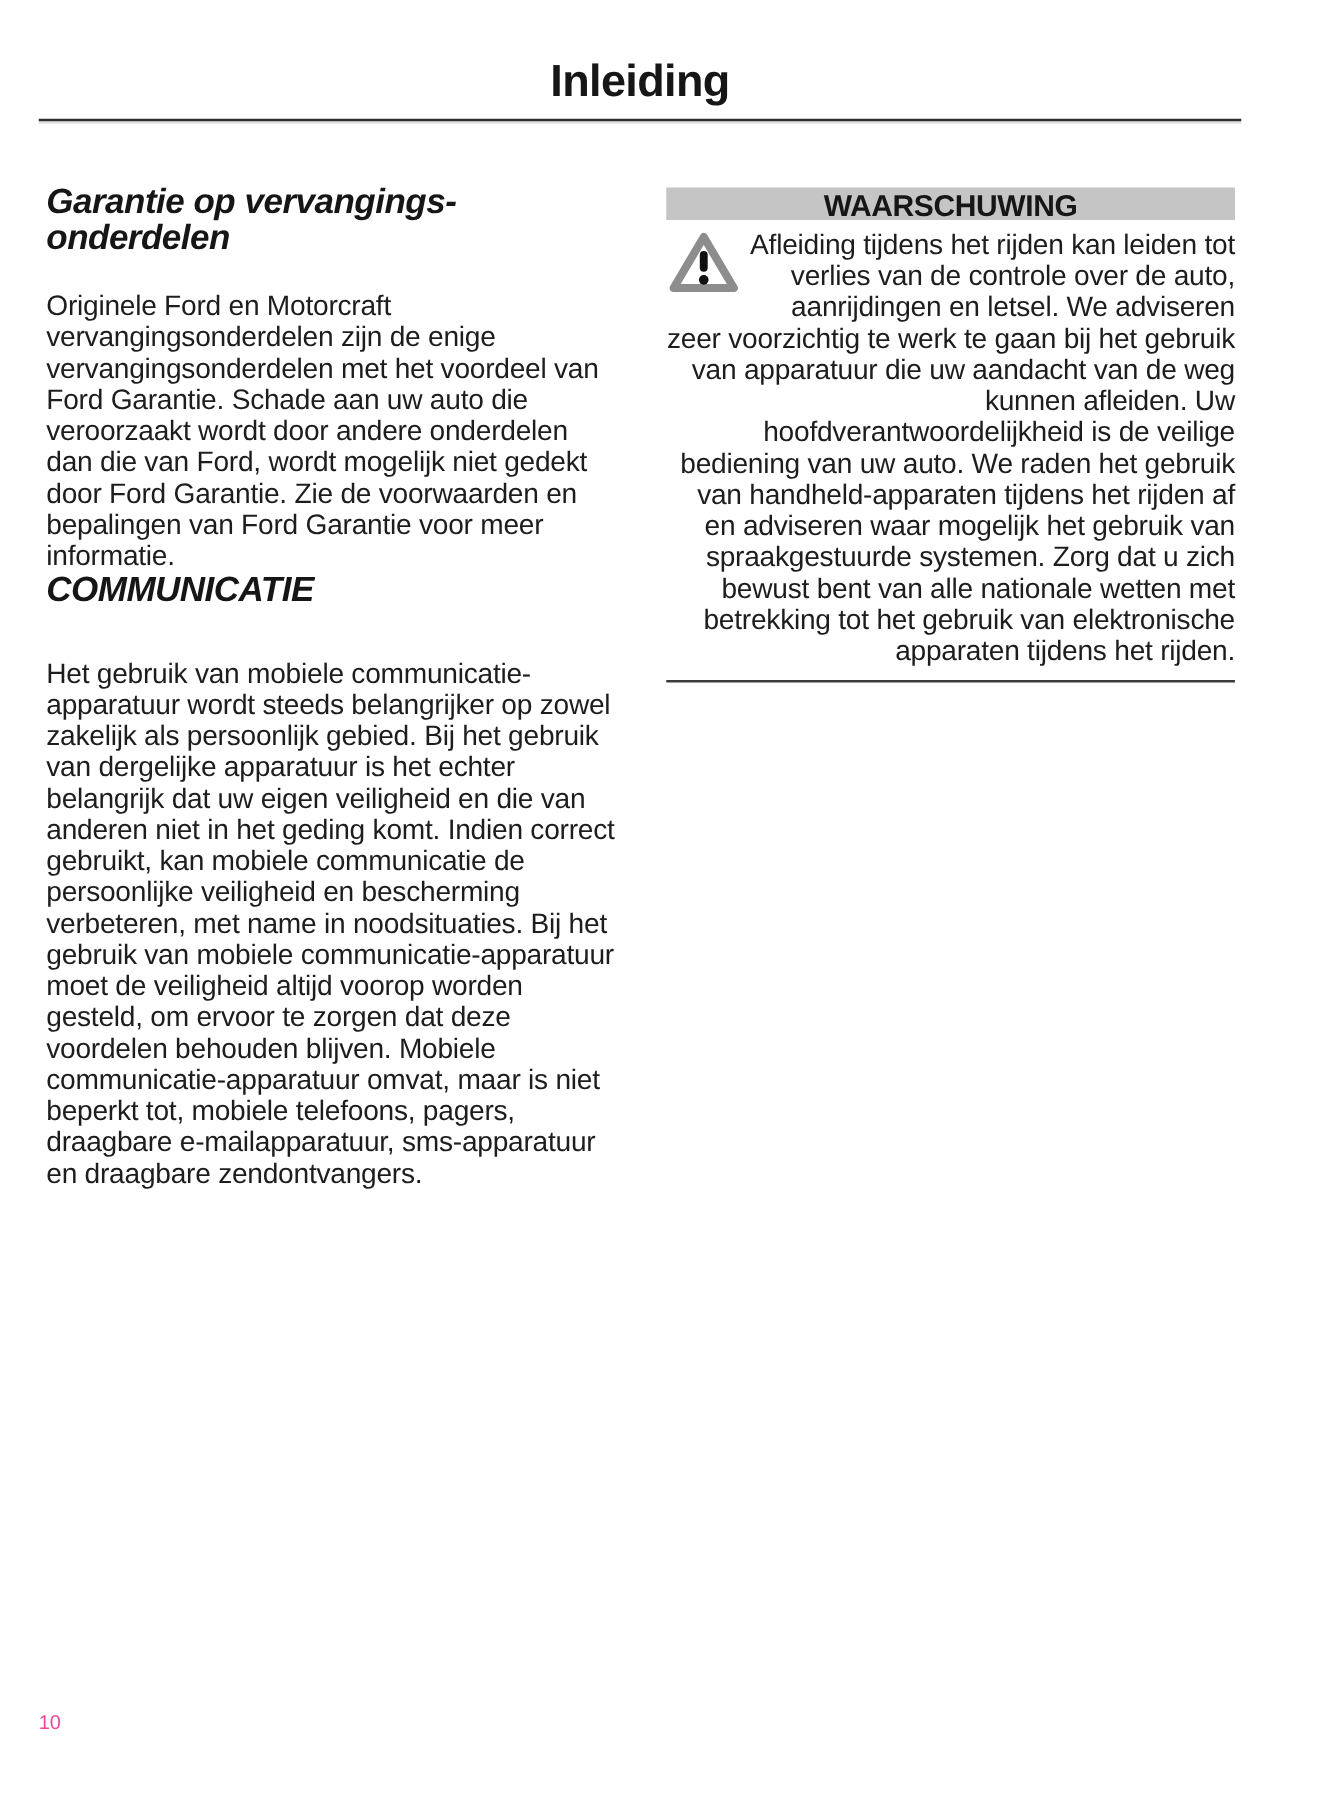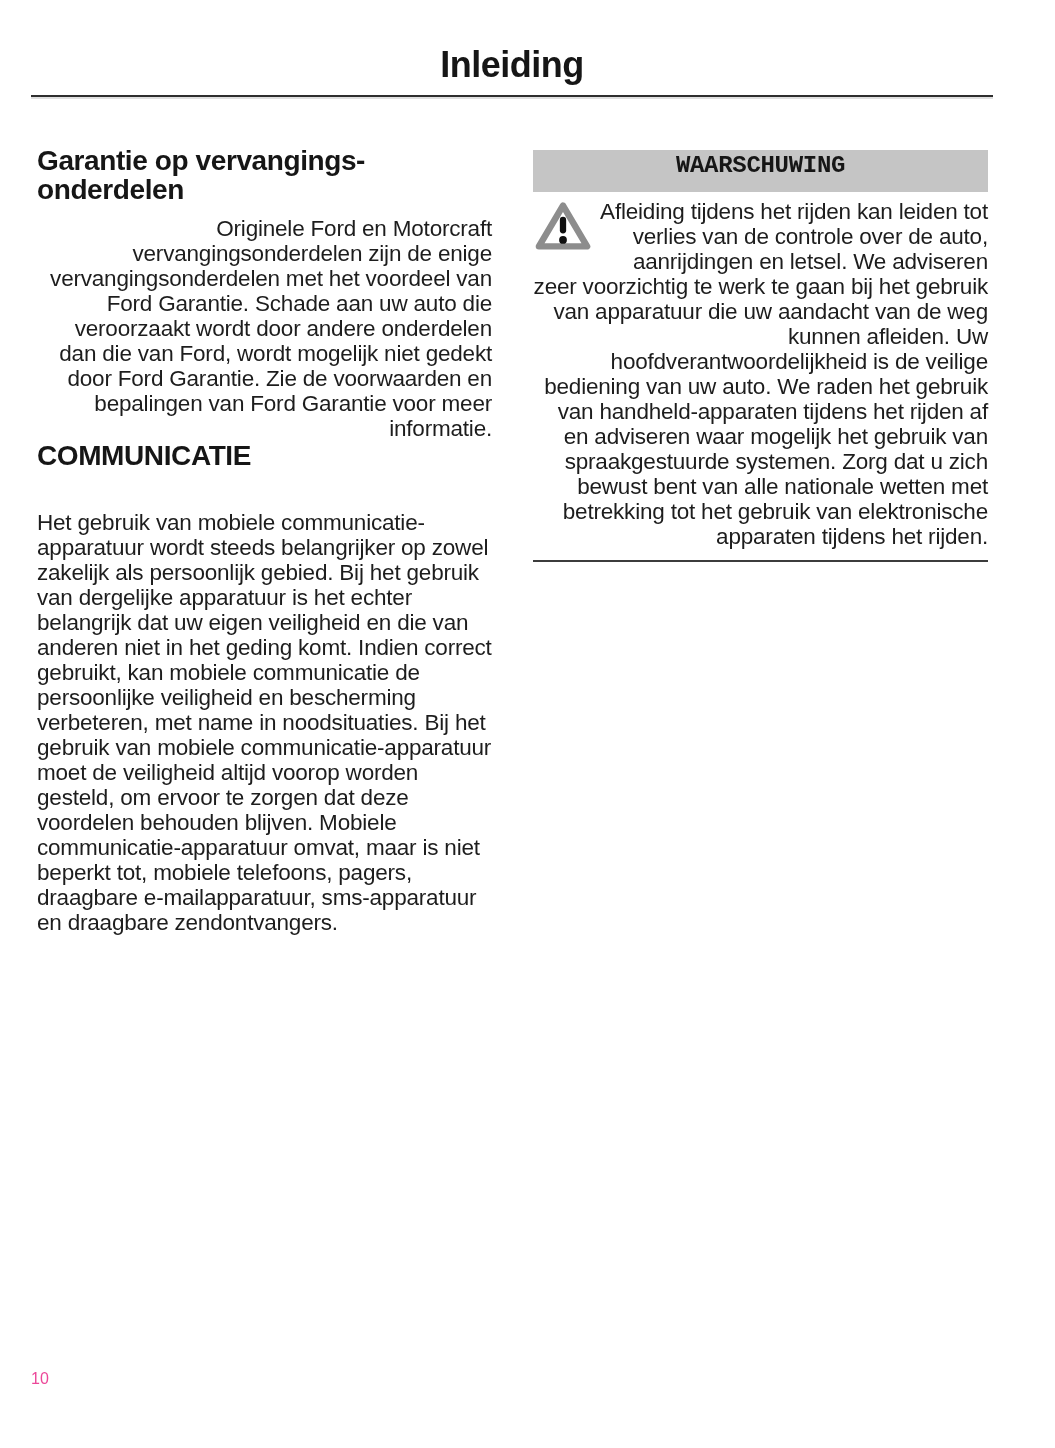--- a/index.html
+++ b/index.html
@@ -42,41 +42,40 @@
   .col-left  { left: 37px;  top: 146px; }
   .col-right { left: 533px; top: 150px; }
   h2.section-heading {
     margin: 0;
     font-size: 28px;
     line-height: 29px;
     font-weight: 800;
     letter-spacing: -0.4px;
     color: #161616;
   }
-  h2.section-heading span { display: block; }
+  h2.section-heading span { display: block; font-style: italic; }
   .body-text {
     margin: 0;
     font-size: 22.5px;
     line-height: 25px;
     letter-spacing: -0.2px;
     color: #1d1d1d;
   }
-  .para-1 { margin-top: 12px; text-align: right; }
+  .para-1 { margin-top: 28px; }
   .heading-2 { margin-top: 27px; }
   .para-2 { margin-top: 40px; }
   .warning-header {
-    height: 42px;
+    height: 26px;
     background: #c5c5c5;
     text-align: center;
     font-size: 24px;
     line-height: 31px;
     font-weight: 800;
     letter-spacing: -0.3px;
     color: #161616;
-    font-family: Liberation Mono, monospace;
   }
   .warning-body {
     margin-top: 7px;
     text-align: right;
   }
   .warning-icon {
     float: left;
     width: 56px;
     height: 50px;
     margin: 2px 8px 6px 2px;

